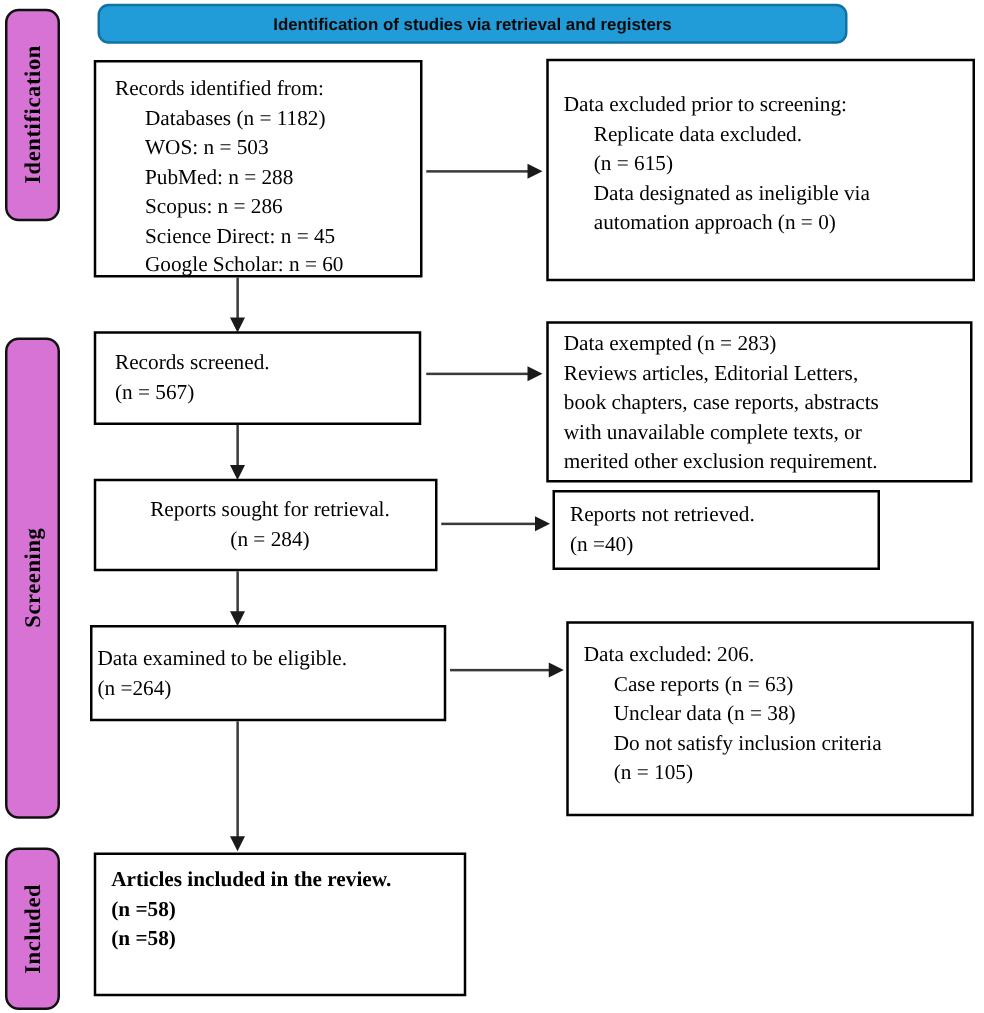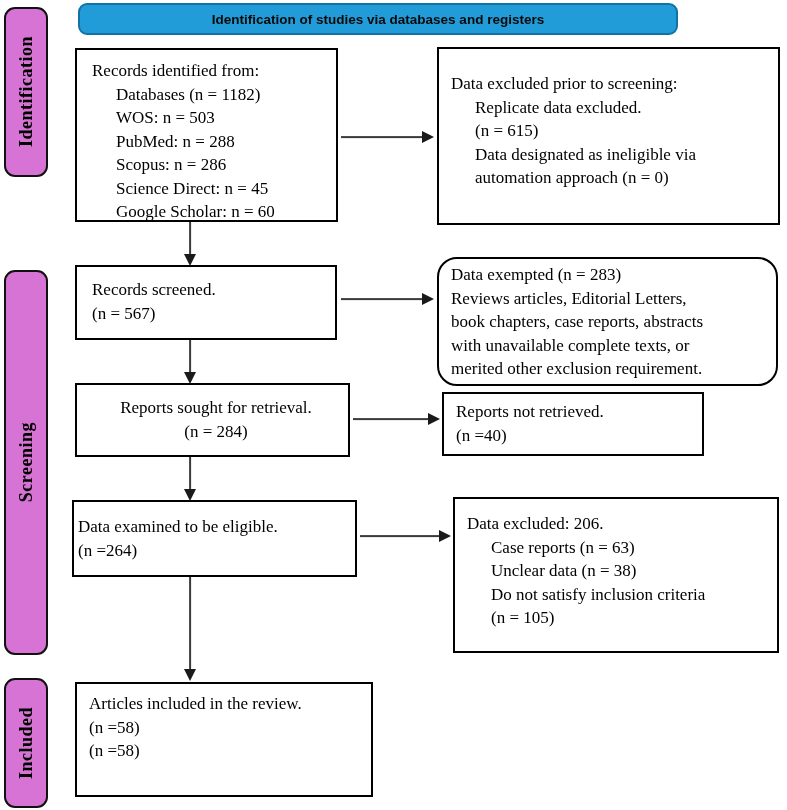--- a/index.html
+++ b/index.html
@@ -61,26 +61,26 @@
     font-size: 17px;
     line-height: 23.5px;
     color: #000;
   }
   .fbox .line { white-space: nowrap; }
   .fbox .line.indent { padding-left: 24px; }
 
   #box-records-identified   { left: 75px;  top: 48px;  width: 263px; height: 174px; padding: 9px 8px 0 15px; }
   #box-excluded-prior       { left: 437px; top: 47px;  width: 343px; height: 178px; padding: 23px 8px 0 12px; }
   #box-records-screened     { left: 75px;  top: 265px; width: 262px; height: 75px;  padding: 11px 8px 0 15px; }
-  #box-data-exempted        { left: 437px; top: 257px; width: 341px; height: 129px; padding: 4px 6px 0 12px; border-radius: 20px; }
+  #box-data-exempted        { left: 437px; top: 257px; width: 341px; height: 129px; padding: 4px 6px 0 12px; }
   #box-reports-sought       { left: 75px;  top: 383px; width: 275px; height: 74px;  padding: 11px 8px 0 15px; text-align: center; }
   #box-reports-not-retrieved{ left: 442px; top: 392px; width: 262px; height: 64px;  padding: 6px 8px 0 12px; }
   #box-data-examined        { left: 72px;  top: 500px; width: 285px; height: 77px;  padding: 13px 8px 0 4px; }
   #box-data-excluded        { left: 453px; top: 497px; width: 326px; height: 156px; padding: 13px 24px 0 12px; }
-  #box-articles-included    { left: 75px;  top: 682px; width: 298px; height: 115px; padding: 8px 8px 0 12px; }
+  #box-articles-included    { left: 75px;  top: 682px; width: 298px; height: 115px; padding: 8px 8px 0 12px; font-weight: bold; }
 
   
   .harrow { position: absolute; height: 14px; }
   .harrow .shaft {
     position: absolute; left: 0; right: 9px; top: 50%;
     height: 1.8px; background: #3a3a3a; transform: translateY(-50%);
   }
   .harrow .head {
     position: absolute; right: 0; top: 50%; transform: translateY(-50%);
     width: 0; height: 0;
@@ -108,21 +108,21 @@
   #arrow-v2 { left: 183px; top: 340px; height: 44px; }
   #arrow-v3 { left: 183px; top: 457px; height: 44px; }
   #arrow-v4 { left: 183px; top: 577px; height: 104px; }
 </style>
 </head>
 <body>
 
 <div id="canvas">
 
   <div class="banner">
-    <span>Identification of studies via databases and registers</span>
+    <span>Identification of studies via retrieval and registers</span>
   </div>
 
   <div class="stage" id="stage-identification">
     <span class="rot">Identification</span>
   </div>
   <div class="stage" id="stage-screening">
     <span class="rot">Screening</span>
   </div>
   <div class="stage" id="stage-included">
     <span class="rot">Included</span>

